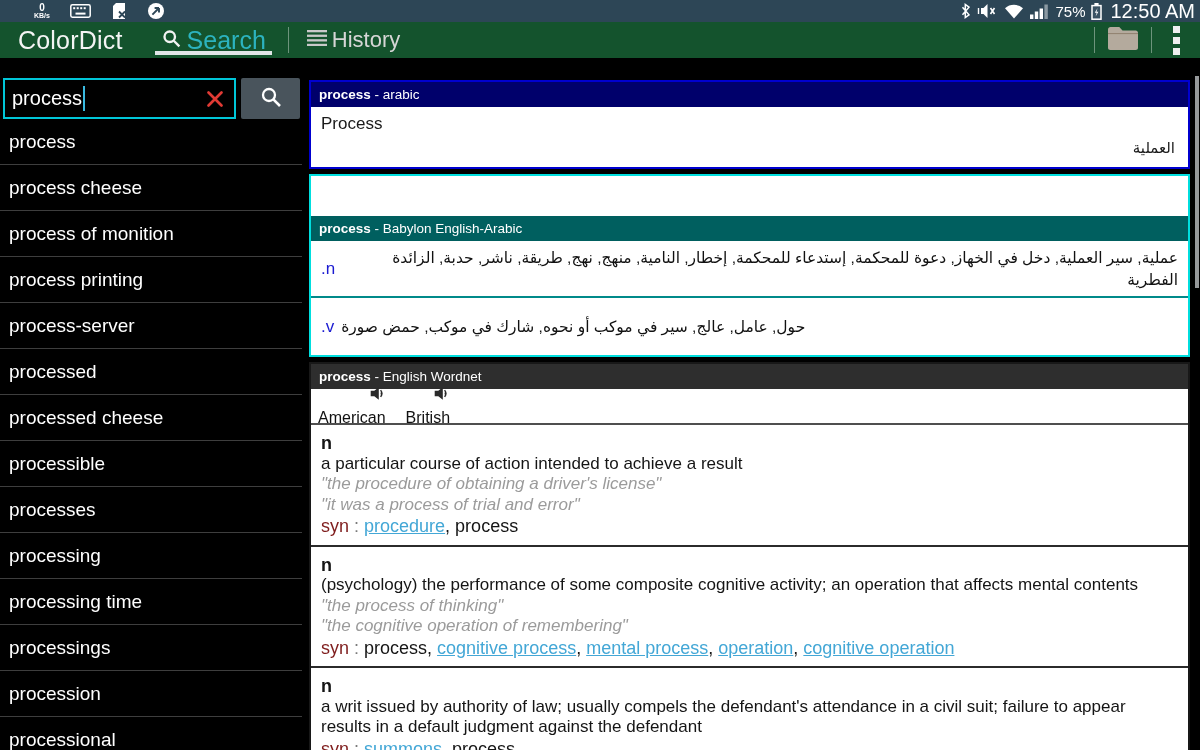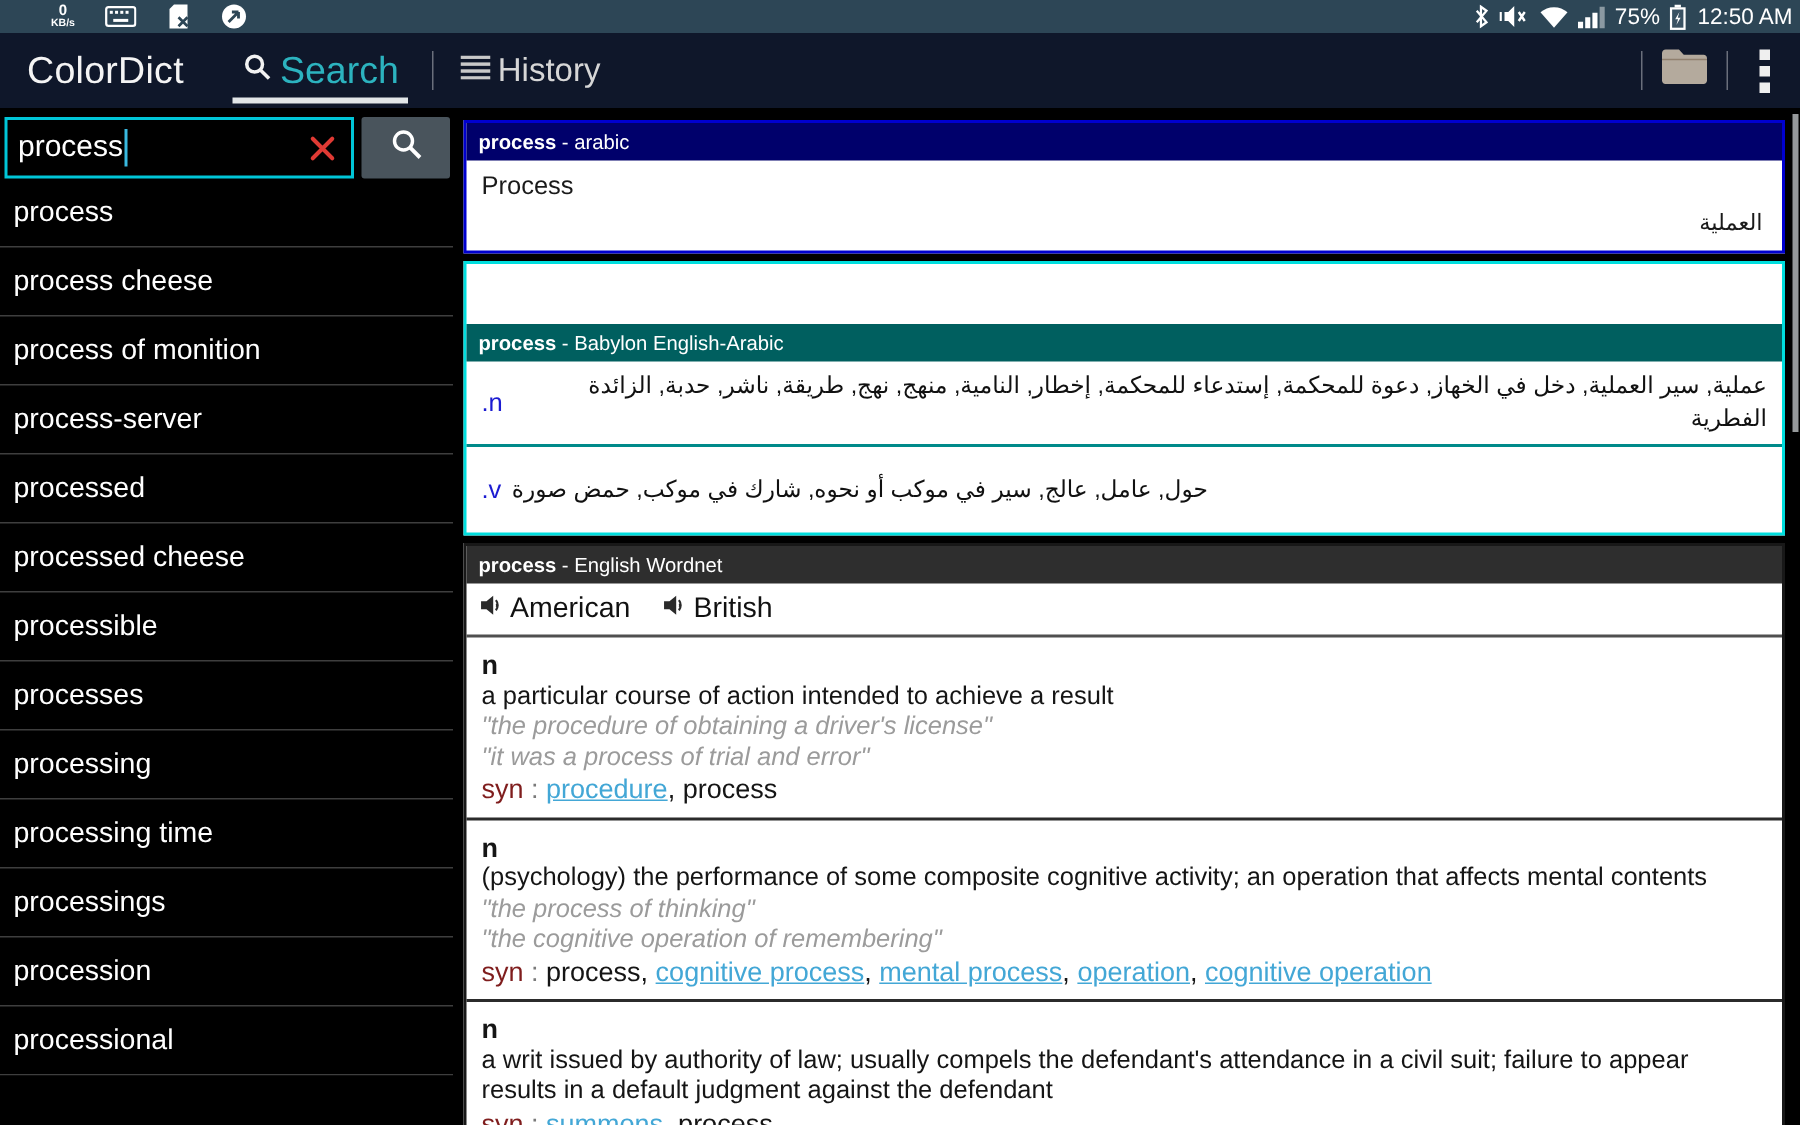--- a/index.html
+++ b/index.html
@@ -7,25 +7,25 @@
           font-family:"Liberation Sans","DejaVu Sans",sans-serif;-webkit-font-smoothing:antialiased;}
 
   
   .status-bar{height:22px;background:#2d4656;display:flex;align-items:center;color:#fff;}
   .sb-left{display:flex;align-items:center;gap:20px;padding-left:34px;}
   .net-speed{display:flex;flex-direction:column;align-items:center;line-height:8px;margin-top:1px;}
   .net-speed .v{font-size:10px;font-weight:bold;}
   .net-speed .u{font-size:7px;font-weight:bold;}
   .sb-right{margin-left:auto;display:flex;align-items:center;gap:6px;padding-right:5px;}
   .sb-pct{font-size:15px;text-align:right;}
-  .sb-time{font-size:15px;margin-left:2px;}
+  .sb-time{font-size:20px;margin-left:2px;}
   .sb-ic{display:flex;align-items:center;}
 
   
-  .app-bar{height:50px;background:#0f172a;display:flex;align-items:center;}
+  .app-bar{height:36px;background:#14532d;display:flex;align-items:center;}
   .ab-title{font-size:25px;color:#f4f4f4;margin-left:18px;letter-spacing:.2px;}
   .tab{display:flex;align-items:center;gap:5px;height:100%;position:relative;cursor:default;}
   .tab-search{margin-left:32px;padding:0 6px;}
   .tab-search::after{content:"";position:absolute;left:0;right:0;bottom:3px;height:4px;background:#e2e6e8;}
   .tab-label-search{font-size:25px;color:#2cb3bf;}
   .ab-divider{width:1px;height:26px;background:rgba(255,255,255,.38);}
   .d1{margin-left:16px;}
   .tab-history{margin-left:14px;padding:0 4px;}
   .tab-label-history{font-size:22px;color:#d6d6d6;}
   .ab-actions{margin-left:auto;display:flex;align-items:center;height:100%;}
@@ -68,21 +68,21 @@
   .arab-ar{text-align:right;font-size:15px;color:#1a1a1a;margin-top:5px;padding-right:3px;}
 
   
   .bab-row{min-height:57px;display:flex;align-items:center;padding:2px 10px;gap:7px;box-sizing:border-box;}
   .bab-row:not(:last-child){border-bottom:2px solid #008a8a;}
   .bab-pos{color:#1b1bd1;font-size:17px;direction:rtl;unicode-bidi:bidi-override;flex:none;}
   .bab-ar{direction:rtl;unicode-bidi:embed;font-size:15.5px;color:#111;line-height:22px;}
 
   
   .audio-row{display:flex;align-items:center;gap:20px;padding:4px 7px;border-bottom:2px solid #4f4f4f;height:26px;}
-  .audio-btn{display:flex;align-items:flex-end;gap:4px;font-size:19px;color:#111;}
+  .audio-btn{display:flex;align-items:flex-end;gap:4px;font-size:16px;color:#111;flex-direction:column;}
   .wn-entry{padding:8px 10px 8px;font-size:17px;color:#151515;line-height:20.5px;}
   .wn-entry{border-bottom:2px solid #2b2b2b;}
   .wn-pos{font-weight:bold;font-size:18px;}
   .wn-quote{color:#9b9b9b;font-style:italic;}
   .wn-syn{font-size:18px;margin-top:1px;}
   .syn-label{color:#7f1d1d;}
   .syn-sep{color:#7a7a7a;}
   .syn-link{color:#43a7d6;text-decoration:underline;}
   .wn-tail{height:22px;border-bottom:none;}
 </style>
@@ -229,20 +229,21 @@
                 <circle cx="10" cy="10" r="6" fill="none" stroke="#fff" stroke-width="2.3"></circle>
                 <line x1="14.6" y1="14.6" x2="21" y2="21" stroke="#fff" stroke-width="2.6"></line>
               </svg>
           </span>
         </div>
       </div>
       <div class="suggestion-list">
           <div class="sug">process</div>
           <div class="sug">process cheese</div>
           <div class="sug">process of monition</div>
+          <div class="sug">process printing</div>
           <div class="sug">process-server</div>
           <div class="sug">processed</div>
           <div class="sug">processed cheese</div>
           <div class="sug">processible</div>
           <div class="sug">processes</div>
           <div class="sug">processing</div>
           <div class="sug">processing time</div>
           <div class="sug">processings</div>
           <div class="sug">procession</div>
           <div class="sug">processional</div>

